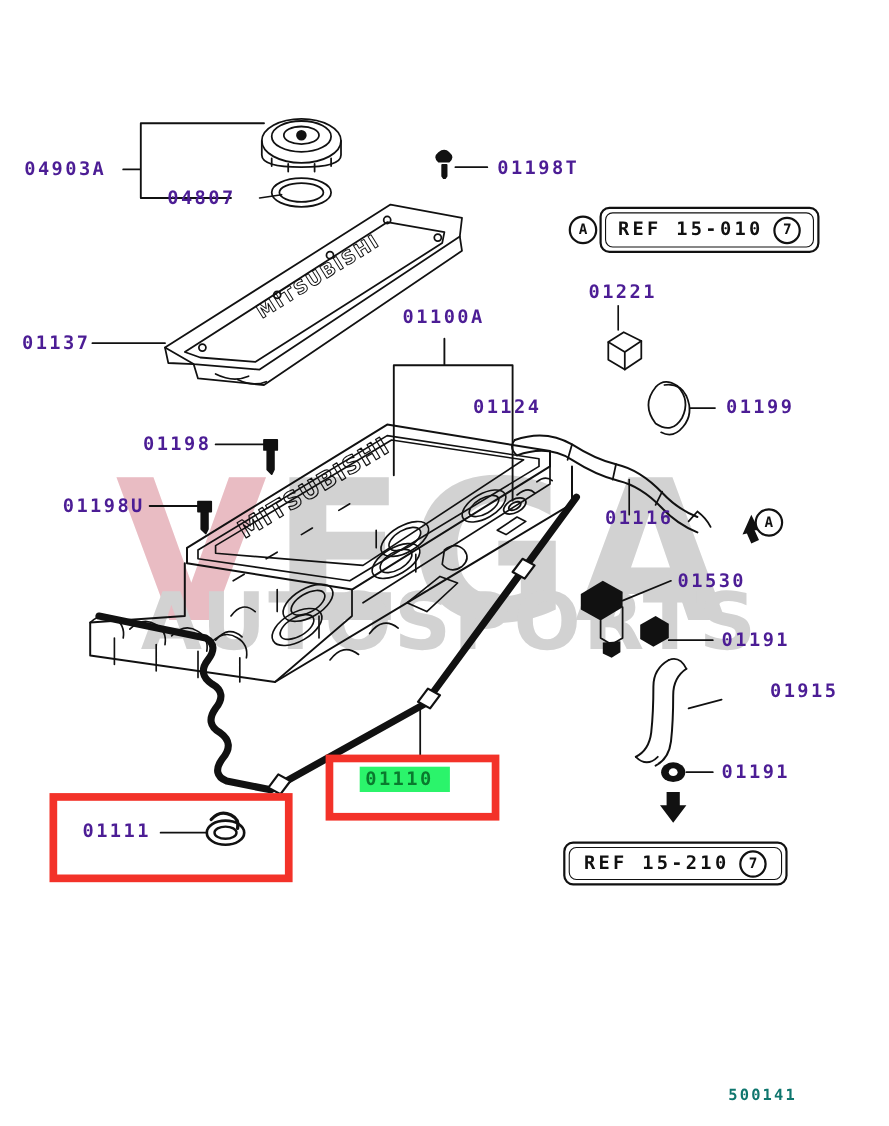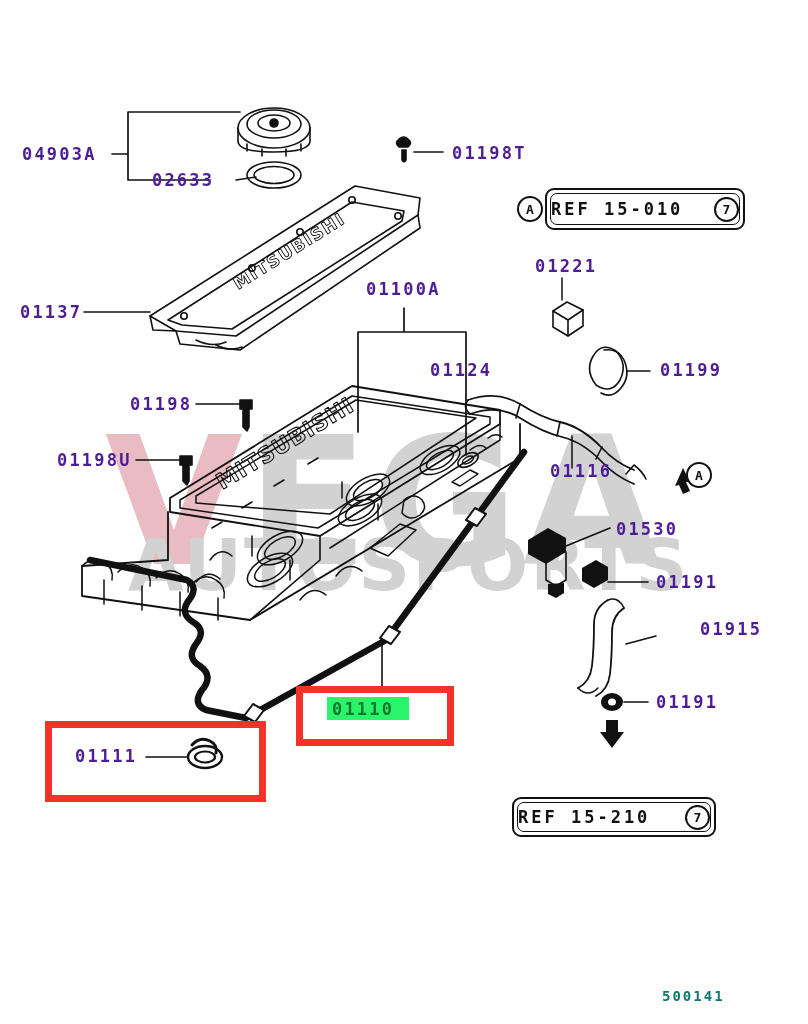--- a/index.html
+++ b/index.html
@@ -28,21 +28,21 @@
 
   
   .lbl{position:absolute;color:#4c1d95;font-weight:700;font-size:17px;
        letter-spacing:2.2px;white-space:nowrap;line-height:1;}
 
   
   .refplate{position:absolute;border:2px solid #111;border-radius:9px;
             background:#fff;display:flex;align-items:center;justify-content:center;}
   .refplate .inner{border:1.6px solid #111;border-radius:7px;width:calc(100% - 8px);
                    height:calc(100% - 8px);display:flex;align-items:center;
-                   justify-content:space-between;gap:9px;}
+                   justify-content:center;gap:9px;}
   .reftxt{font-weight:700;font-size:17px;letter-spacing:3px;color:#111;}
   .circnum{width:21px;height:21px;border:2px solid #111;border-radius:50%;
            display:flex;align-items:center;justify-content:center;
            font-size:13px;font-weight:700;color:#111;}
   .circA{position:absolute;width:22px;height:22px;border:2px solid #111;
          border-radius:50%;display:flex;align-items:center;justify-content:center;
          font-size:13px;font-weight:700;color:#111;background:#fff;}
 
   
   .hlbox{position:absolute;border:7px solid #f33229;background:transparent;}
@@ -237,21 +237,21 @@
       <g>
         <ellipse cx="612" cy="702" rx="11" ry="9" fill="#111" stroke="none"></ellipse>
         <ellipse cx="612" cy="702" rx="4" ry="3.5" fill="#fff" stroke="none"></ellipse>
         <path d="M624 702 L648 702" stroke-width="1.6"></path>
       </g>
       <path d="M606 720 l12 0 l0 12 l6 0 l-12 16 l-12 -16 l6 0 z" fill="#111" stroke="none"></path>
     </g>
   </svg>
 
   <div class="lbl" style="left:22px;  top:146px;">04903A</div>
-  <div class="lbl" style="left:152px; top:172px;">02633</div>
+  <div class="lbl" style="left:152px; top:172px;">04807</div>
   <div class="lbl" style="left:452px; top:145px;">01198T</div>
   <div class="lbl" style="left:20px;  top:304px;">01137</div>
   <div class="lbl" style="left:366px; top:281px;">01100A</div>
   <div class="lbl" style="left:430px; top:362px;">01124</div>
   <div class="lbl" style="left:535px; top:258px;">01221</div>
   <div class="lbl" style="left:660px; top:362px;">01199</div>
   <div class="lbl" style="left:130px; top:396px;">01198</div>
   <div class="lbl" style="left:57px;  top:452px;text-align:right;">01198U</div>
   <div class="lbl" style="left:550px; top:463px;">01116</div>
   <div class="lbl" style="left:616px; top:521px;">01530</div>
@@ -263,21 +263,21 @@
 
   <div class="refplate" style="left:545px; top:188px; width:196px; height:38px;">
     <div class="inner">
       <span class="reftxt">REF  15-010</span>
       <span class="circnum">7</span>
     </div>
   </div>
 
   <div class="circA" style="left:686px; top:462px;">A</div>
 
-  <div class="refplate" style="left:512px; top:765px; width:200px; height:36px;margin-top:32px;">
+  <div class="refplate" style="left:512px; top:765px; width:200px; height:36px;">
     <div class="inner">
       <span class="reftxt">REF  15-210</span>
       <span class="circnum">7</span>
     </div>
   </div>
 
   <div class="hlbox" style="left:296px; top:686px; width:144px; height:46px;"></div>
   <div class="greenmark" style="left:327px; top:697px; width:82px; height:23px;"></div>
   <div class="lbl" style="left:332px; top:701px; color:#0a7a2e;">01110</div>
 

